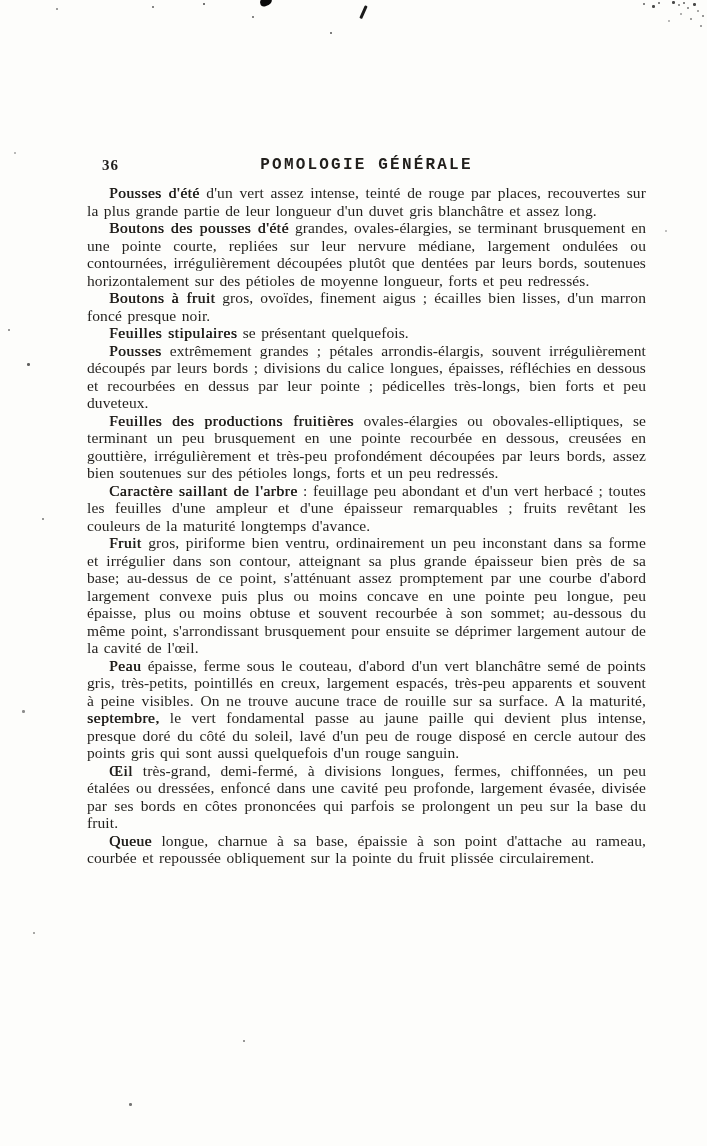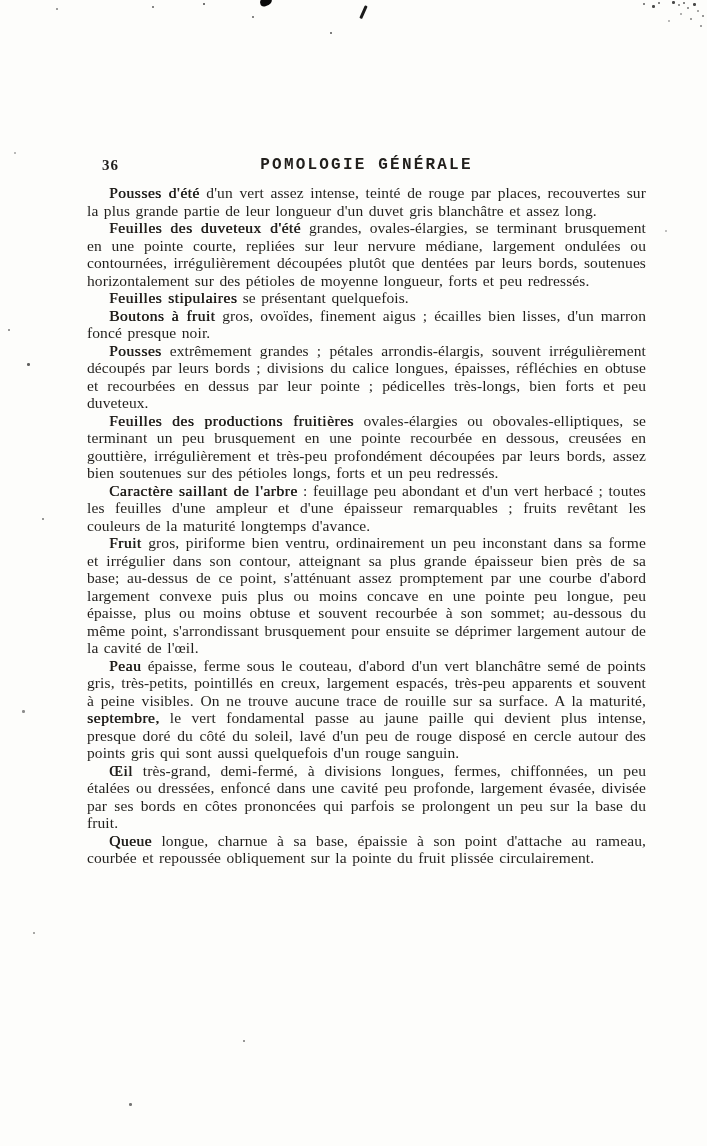--- a/index.html
+++ b/index.html
@@ -99,24 +99,24 @@
   <div class="blob"></div>
   <div class="slash"></div>
 
   <div class="header">
     <span class="pagenum">36</span>
     <div class="running-title">POMOLOGIE GÉNÉRALE</div>
   </div>
 
   <div class="body-text">
       <p><b class="lead">Pousses d'été</b><span> d'un vert assez intense, teinté de rouge par places, recouvertes sur la plus grande partie de leur longueur d'un duvet gris blanchâtre et assez long.</span></p>
-      <p><b class="lead">Feuilles des duveteux d'été</b><span> grandes, ovales-élargies, se terminant brusquement en une pointe courte, repliées sur leur nervure médiane, largement ondulées ou contournées, irrégulièrement découpées plutôt que dentées par leurs bords, soutenues horizontalement sur des pétioles de moyenne longueur, forts et peu redressés.</span></p>
+      <p><b class="lead">Boutons des pousses d'été</b><span> grandes, ovales-élargies, se terminant brusquement en une pointe courte, repliées sur leur nervure médiane, largement ondulées ou contournées, irrégulièrement découpées plutôt que dentées par leurs bords, soutenues horizontalement sur des pétioles de moyenne longueur, forts et peu redressés.</span></p>
+      <p><b class="lead">Boutons à fruit</b><span> gros, ovoïdes, finement aigus ; écailles bien lisses, d'un marron foncé presque noir.</span></p>
       <p><b class="lead">Feuilles stipulaires</b><span> se présentant quelquefois.</span></p>
-      <p><b class="lead">Boutons à fruit</b><span> gros, ovoïdes, finement aigus ; écailles bien lisses, d'un marron foncé presque noir.</span></p>
-      <p><b class="lead">Pousses</b><span> extrêmement grandes ; pétales arrondis-élargis, souvent irrégulièrement découpés par leurs bords ; divisions du calice longues, épaisses, réfléchies en obtuse et recourbées en dessus par leur pointe ; pédicelles très-longs, bien forts et peu duveteux.</span></p>
+      <p><b class="lead">Pousses</b><span> extrêmement grandes ; pétales arrondis-élargis, souvent irrégulièrement découpés par leurs bords ; divisions du calice longues, épaisses, réfléchies en dessous et recourbées en dessus par leur pointe ; pédicelles très-longs, bien forts et peu duveteux.</span></p>
       <p><b class="lead">Feuilles des productions fruitières</b><span> ovales-élargies ou obovales-elliptiques, se terminant un peu brusquement en une pointe recourbée en dessous, creusées en gouttière, irrégulièrement et très-peu profondément découpées par leurs bords, assez bien soutenues sur des pétioles longs, forts et un peu redressés.</span></p>
       <p><b class="lead">Caractère saillant de l'arbre</b><span> : feuillage peu abondant et d'un vert herbacé ; toutes les feuilles d'une ampleur et d'une épaisseur remarquables ; fruits revêtant les couleurs de la maturité longtemps d'avance.</span></p>
       <p><b class="lead">Fruit</b><span> gros, piriforme bien ventru, ordinairement un peu inconstant dans sa forme et irrégulier dans son contour, atteignant sa plus grande épaisseur bien près de sa base; au-dessus de ce point, s'atténuant assez promptement par une courbe d'abord largement convexe puis plus ou moins concave en une pointe peu longue, peu épaisse, plus ou moins obtuse et souvent recourbée à son sommet; au-dessous du même point, s'arrondissant brusquement pour ensuite se déprimer largement autour de la cavité de l'œil.</span></p>
       <p><b class="lead">Peau</b><span> épaisse, ferme sous le couteau, d'abord d'un vert blanchâtre semé de points gris, très-petits, pointillés en creux, largement espacés, très-peu apparents et souvent à peine visibles. On ne trouve aucune trace de rouille sur sa surface. A la maturité, </span><b class="lead">septembre,</b><span> le vert fondamental passe au jaune paille qui devient plus intense, presque doré du côté du soleil, lavé d'un peu de rouge disposé en cercle autour des points gris qui sont aussi quelquefois d'un rouge sanguin.</span></p>
       <p><b class="lead">Œil</b><span> très-grand, demi-fermé, à divisions longues, fermes, chiffonnées, un peu étalées ou dressées, enfoncé dans une cavité peu profonde, largement évasée, divisée par ses bords en côtes prononcées qui parfois se prolongent un peu sur la base du fruit.</span></p>
       <p><b class="lead">Queue</b><span> longue, charnue à sa base, épaissie à son point d'attache au rameau, courbée et repoussée obliquement sur la pointe du fruit plissée circulairement.</span></p>
     </div>
 
 <div class="speck" style="left: 152px; top: 6px; width: 2px; height: 2px; opacity: 0.7;"></div>
     <div class="speck" style="left: 203px; top: 3px; width: 2px; height: 2px; opacity: 0.8;"></div>

